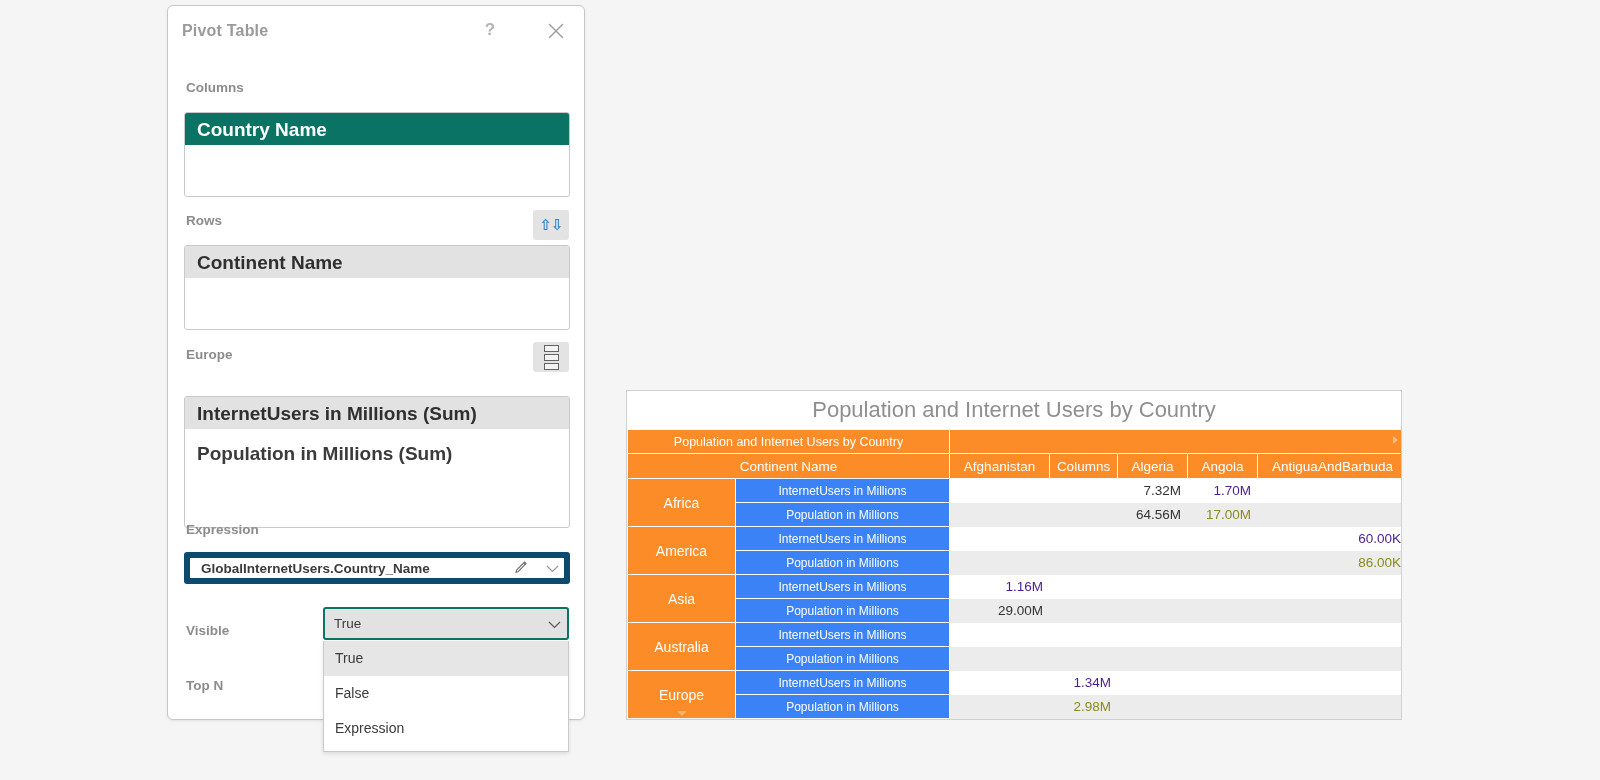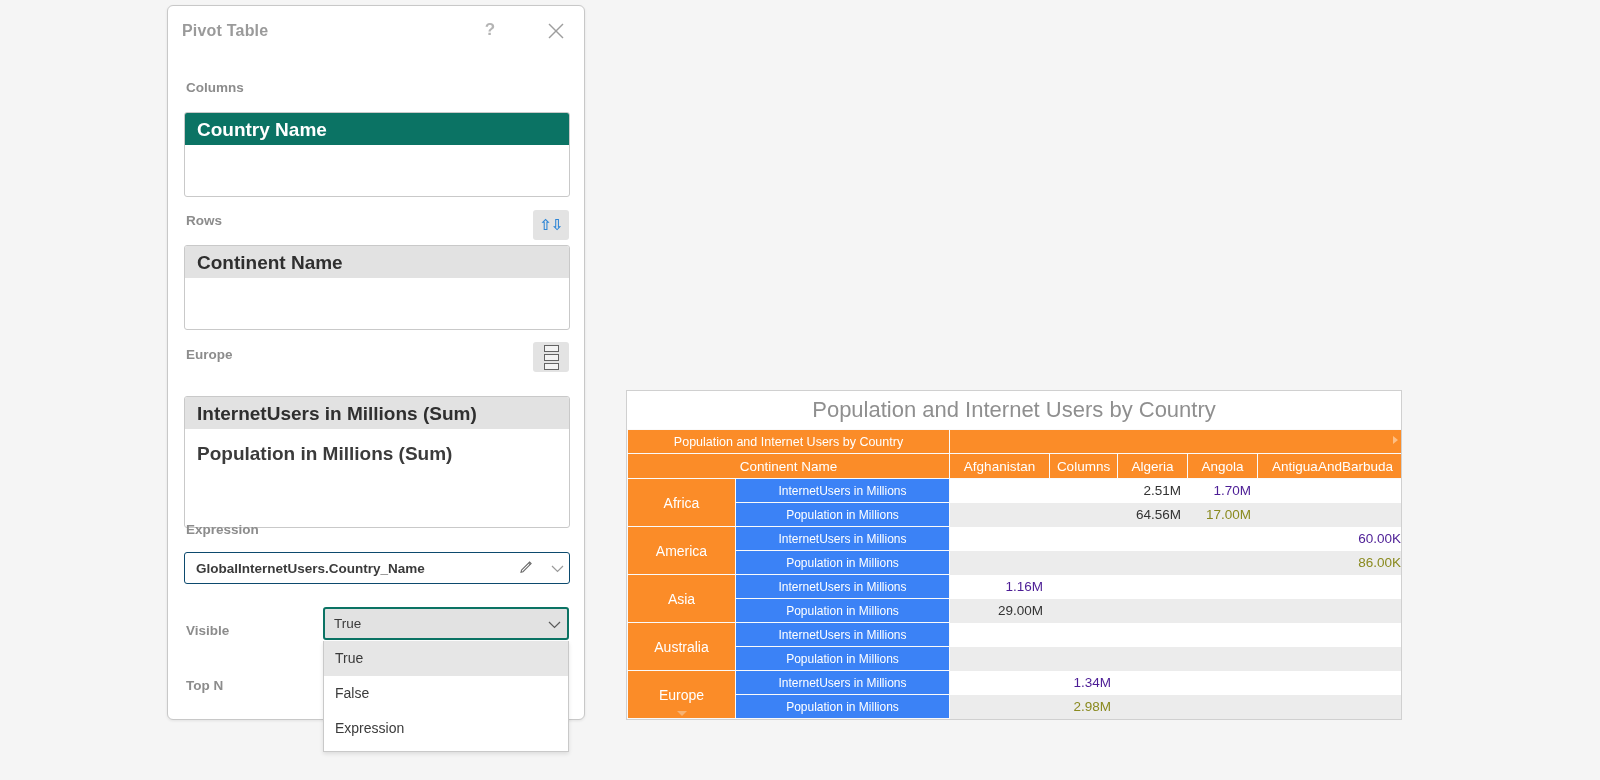--- a/index.html
+++ b/index.html
@@ -84,21 +84,21 @@
   }
   .stack-glyph { display: flex; flex-direction: column; gap: 2px; }
   .stack-glyph i {
     display: block; width: 13px; height: 5px;
     border: 1px solid #636363; background: #f3f3f3;
   }
 
   .textbox {
     position: absolute;
     background: #ffffff;
-    border: 1px solid #0c4a6e;
+    border: 6px solid #0c4a6e;
     border-radius: 3px;
     box-sizing: border-box;
     display: flex; align-items: center;
   }
   .textbox .tb-val {
     flex: 1; padding-left: 11px;
     font-size: 13.5px; color: #3b3b3b;
     white-space: nowrap; overflow: hidden;
   }
   .pencil { width: 22px; margin-right: 4px; }
@@ -332,21 +332,21 @@
             <td class="col-hdr">Columns</td>
             <td class="col-hdr">Algeria</td>
             <td class="col-hdr">Angola</td>
             <td class="col-hdr">AntiguaAndBarbuda</td>
           </tr>
           <tr class="band-white">
             <td class="rowgrp" rowspan="2">Africa</td>
             <td class="measure">InternetUsers in Millions</td>
             <td class="cell"></td>
             <td class="cell"></td>
-            <td class="cell v-dark">2.51M</td>
+            <td class="cell v-dark">7.32M</td>
             <td class="cell v-red">1.70M</td>
             <td class="cell"></td>
           </tr>
           <tr class="band-grey">
             <td class="measure">Population in Millions</td>
             <td class="cell"></td>
             <td class="cell"></td>
             <td class="cell v-dark">64.56M</td>
             <td class="cell v-olive">17.00M</td>
             <td class="cell"></td>

